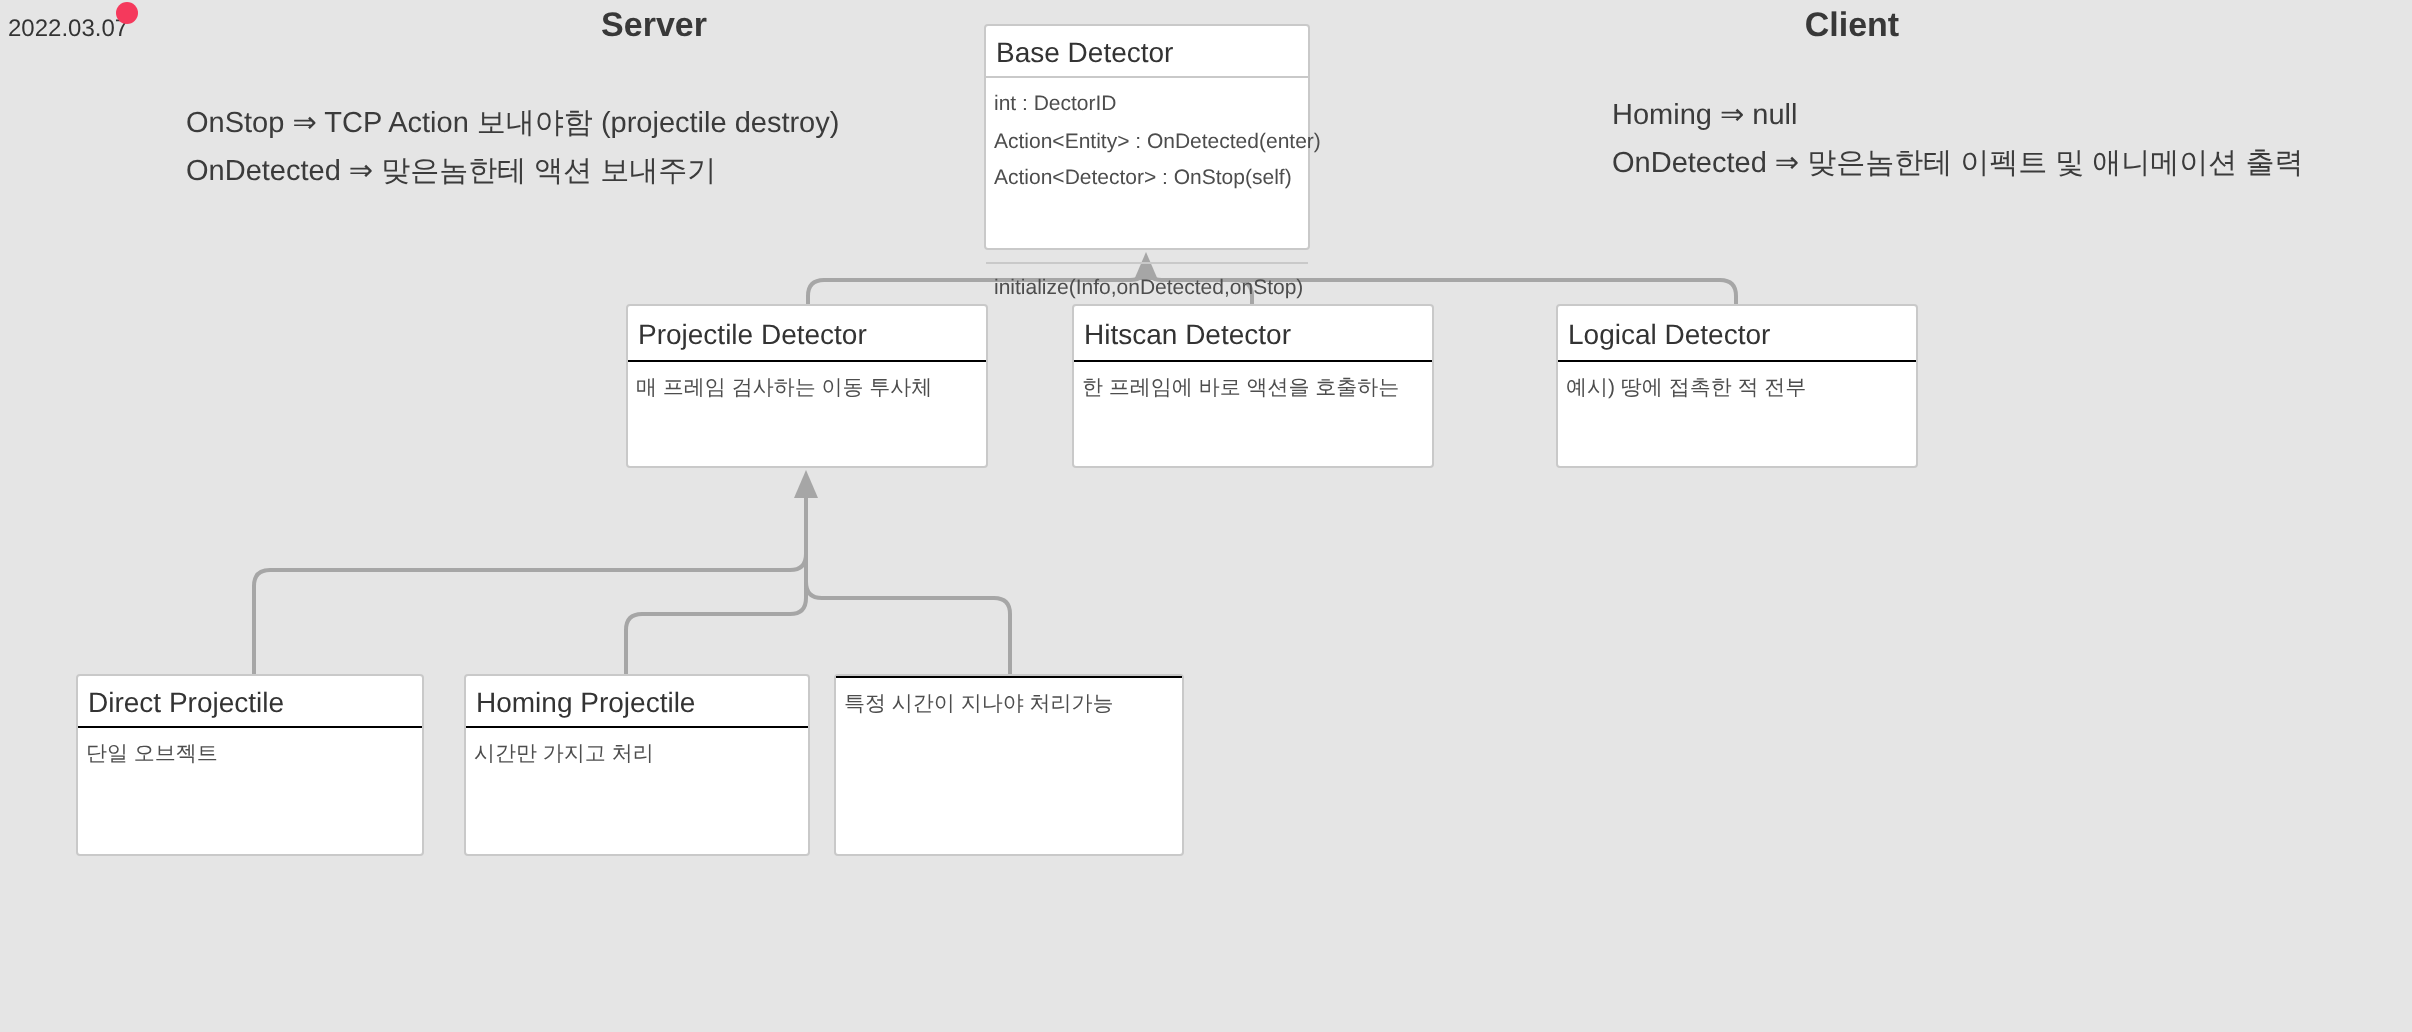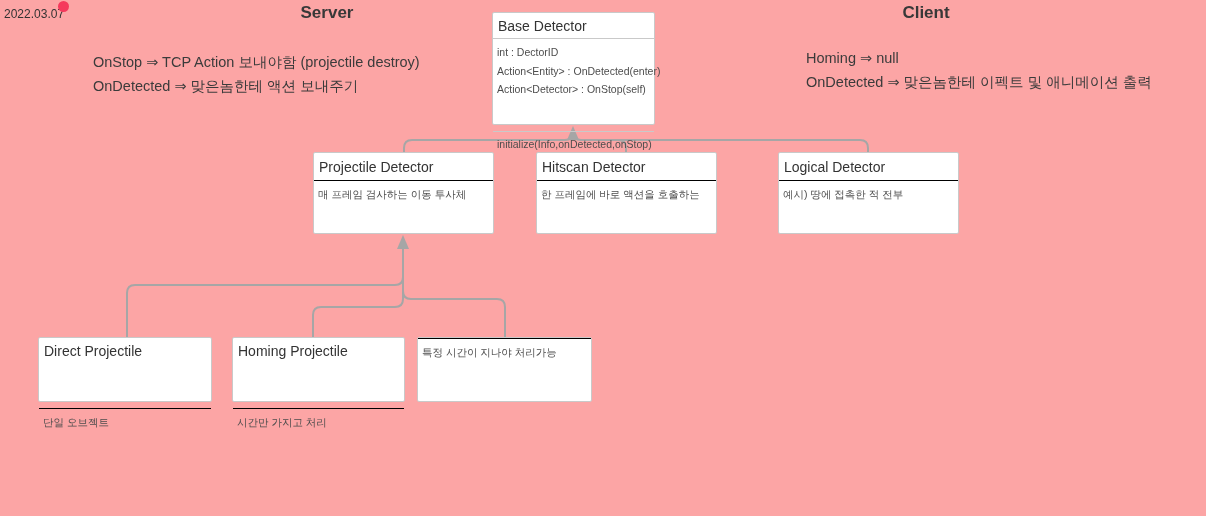--- a/index.html
+++ b/index.html
@@ -1,17 +1,17 @@
 <!DOCTYPE html>
 <html><head>
 <meta charset="utf-8">
 <style>
   html,body{margin:0;padding:0;background:#fff;}
   .canvas{
-    position:relative;width:1206px;height:516px;background:#fca5a5;overflow:hidden;
+    position:relative;width:1206px;height:516px;background:#e5e5e5;overflow:hidden;
     font-family:"Liberation Sans","DejaVu Sans",sans-serif;color:#3b3b3b;
   }
   .connectors{position:absolute;left:0;top:0;width:1206px;height:516px;}
   .date-label{position:absolute;left:4px;top:7px;font-size:12px;color:#333;}
   .marker-dot{position:absolute;left:58px;top:1px;width:11px;height:11px;border-radius:50%;background:#f5395c;}
   .heading{position:absolute;top:3px;width:160px;text-align:center;font-size:17px;font-weight:700;color:#383838;}
   .heading.server{left:247px;}
   .heading.client{left:846px;}
   .notes{position:absolute;font-size:14.5px;line-height:23.5px;color:#3b3b3b;white-space:nowrap;}
   .notes.server{left:93px;top:51px;}
@@ -23,21 +23,21 @@
   .box-attrs div{line-height:18.5px;white-space:nowrap;}
   .box-methods{border-top:1px solid #c9c9c9;font-size:10.5px;color:#4d4d4d;padding:0 4px;display:flex;align-items:center;flex:0 0 25px;white-space:nowrap;margin-top:28px;}
   
   .base-detector{left:492px;top:12px;width:163px;height:113px;}
   .base-detector .box-title{height:25px;}
   .mid{top:152px;width:181px;height:82px;}
   .mid .box-title{height:27px;}
   .projectile-detector{left:313px;}
   .hitscan-detector{left:536px;}
   .logical-detector{left:778px;}
-  .bot{top:337px;height:65px;gap:45px;}
+  .bot{top:337px;height:91px;}
   .bot .box-title{height:25px;}
   .direct-projectile{left:38px;width:174px;}
   .homing-projectile{left:232px;width:173px;}
   .ballistics-projectile{left:417px;width:175px;}
   .edge{fill:none;stroke:#a6a6a6;stroke-width:2;}
   .arrowhead{fill:#a6a6a6;stroke:none;}
 </style>
 </head>
 <body>
 

